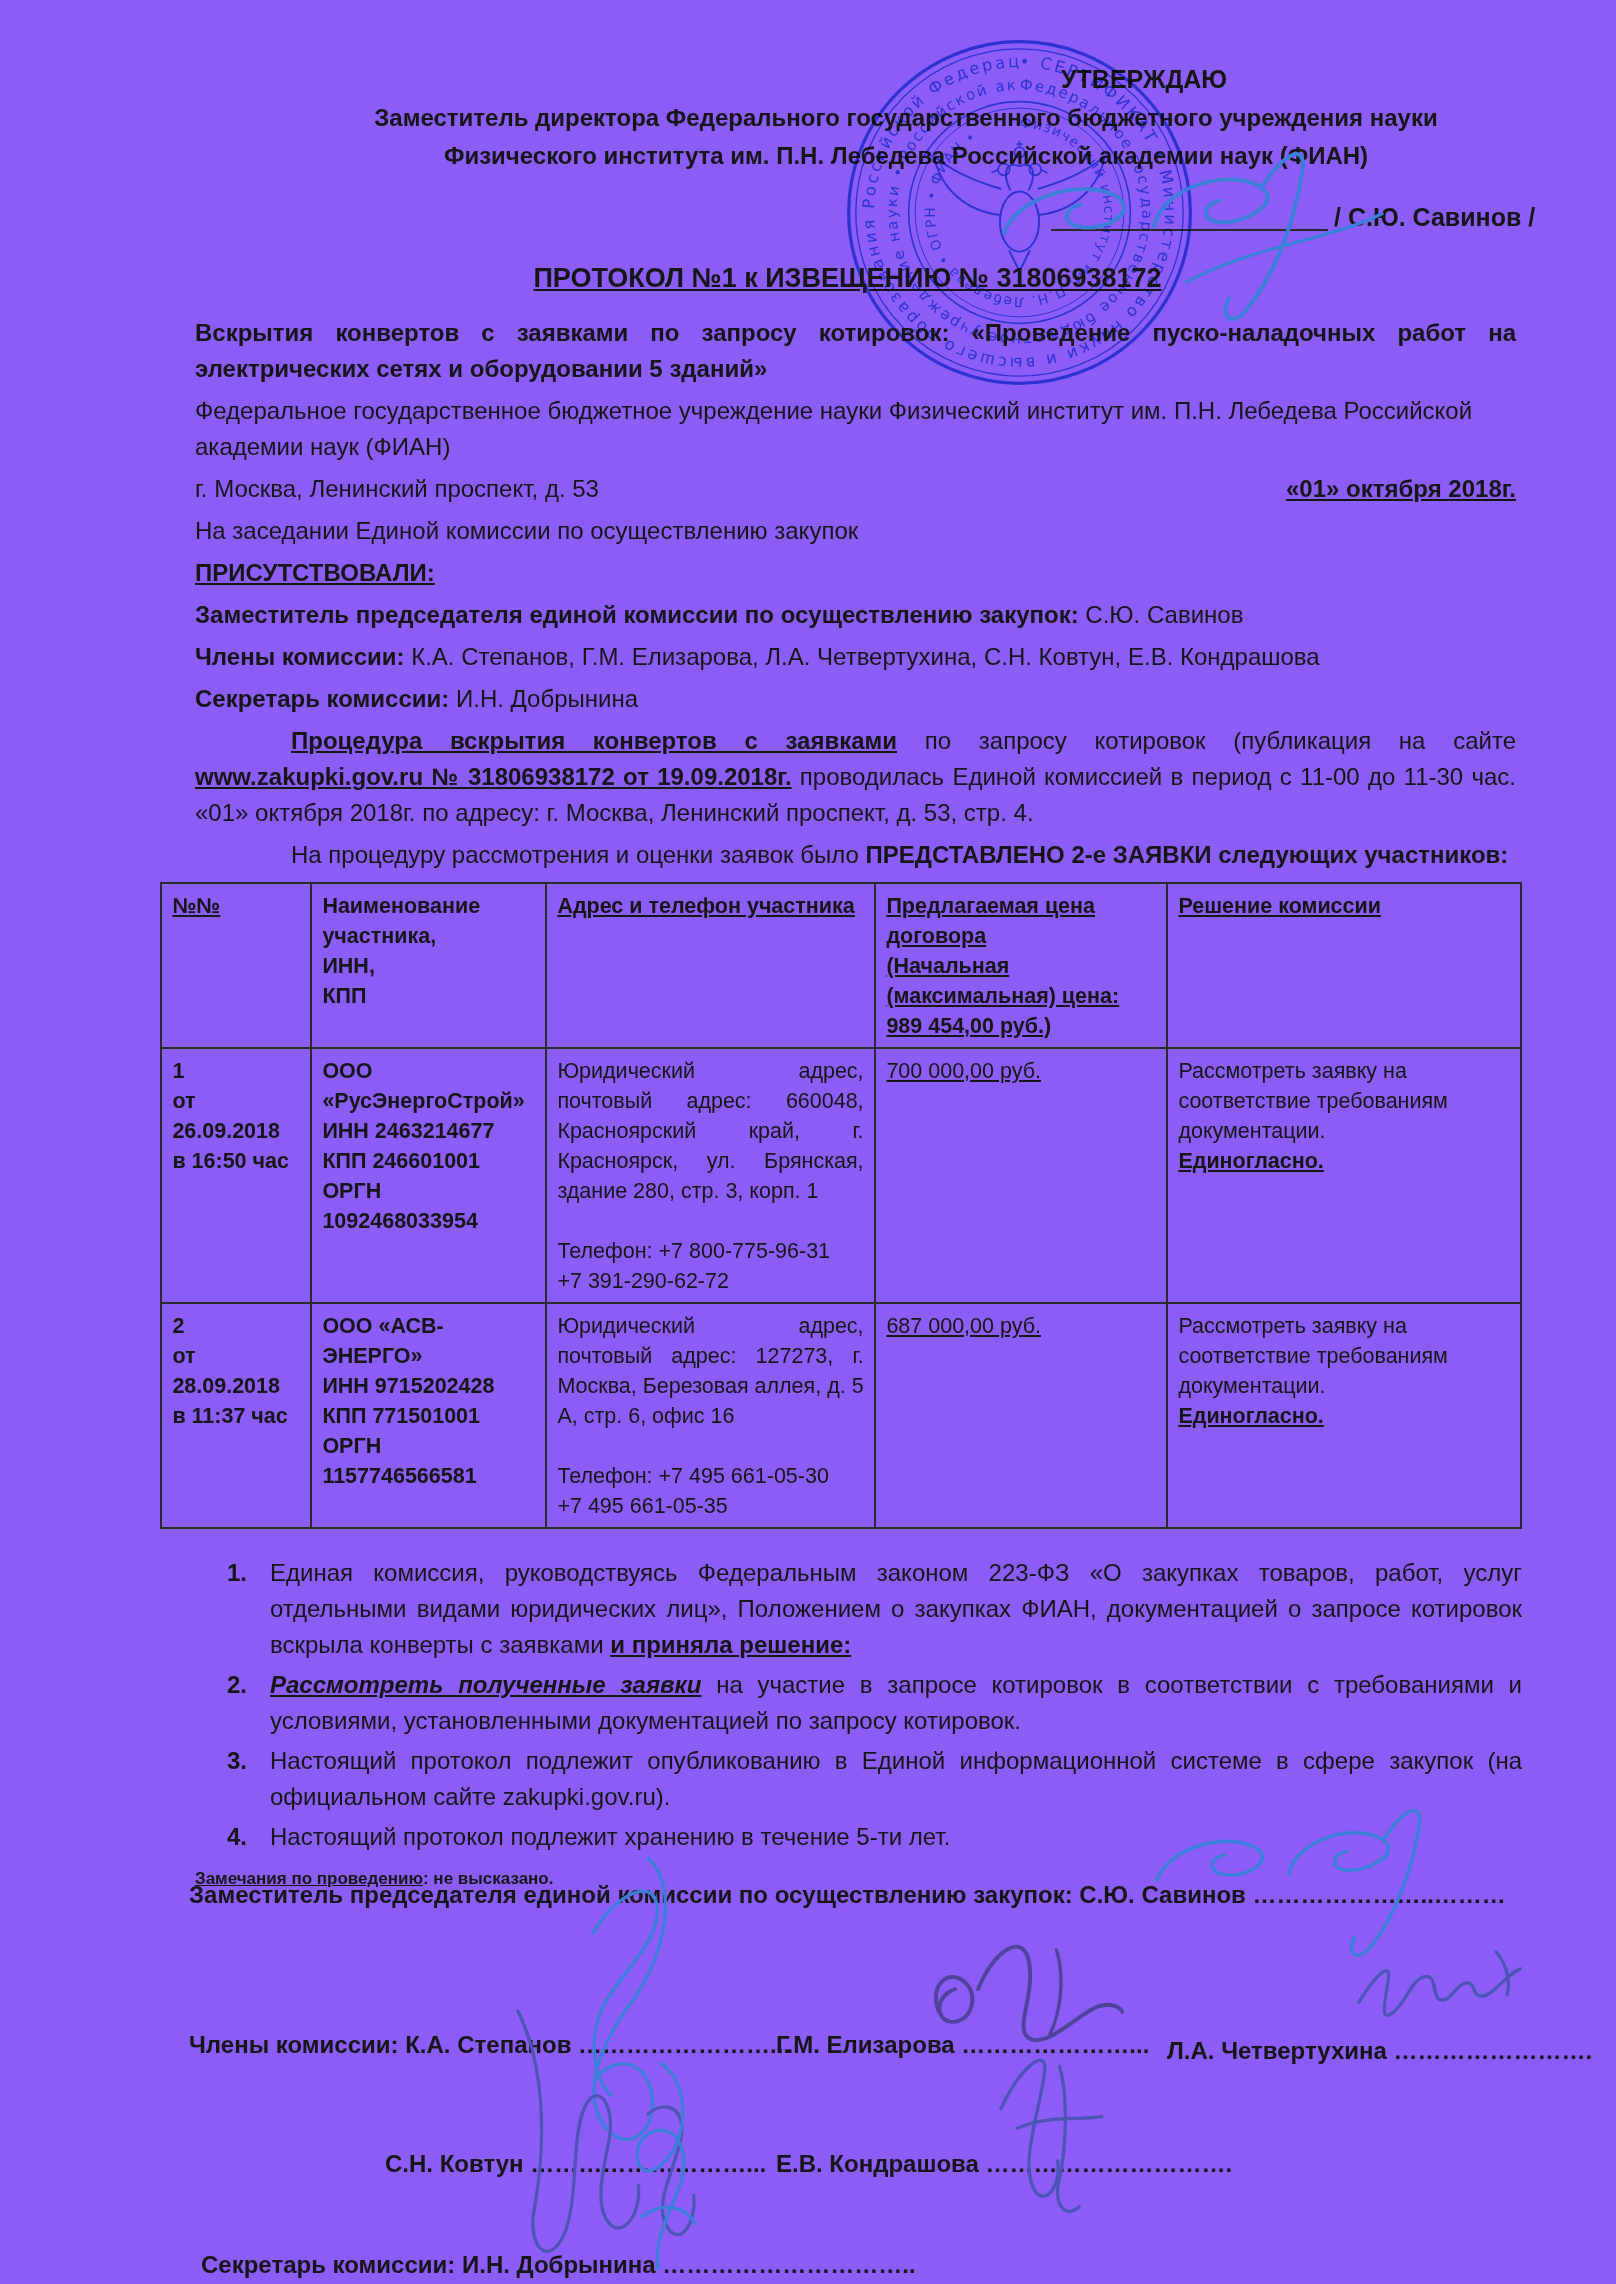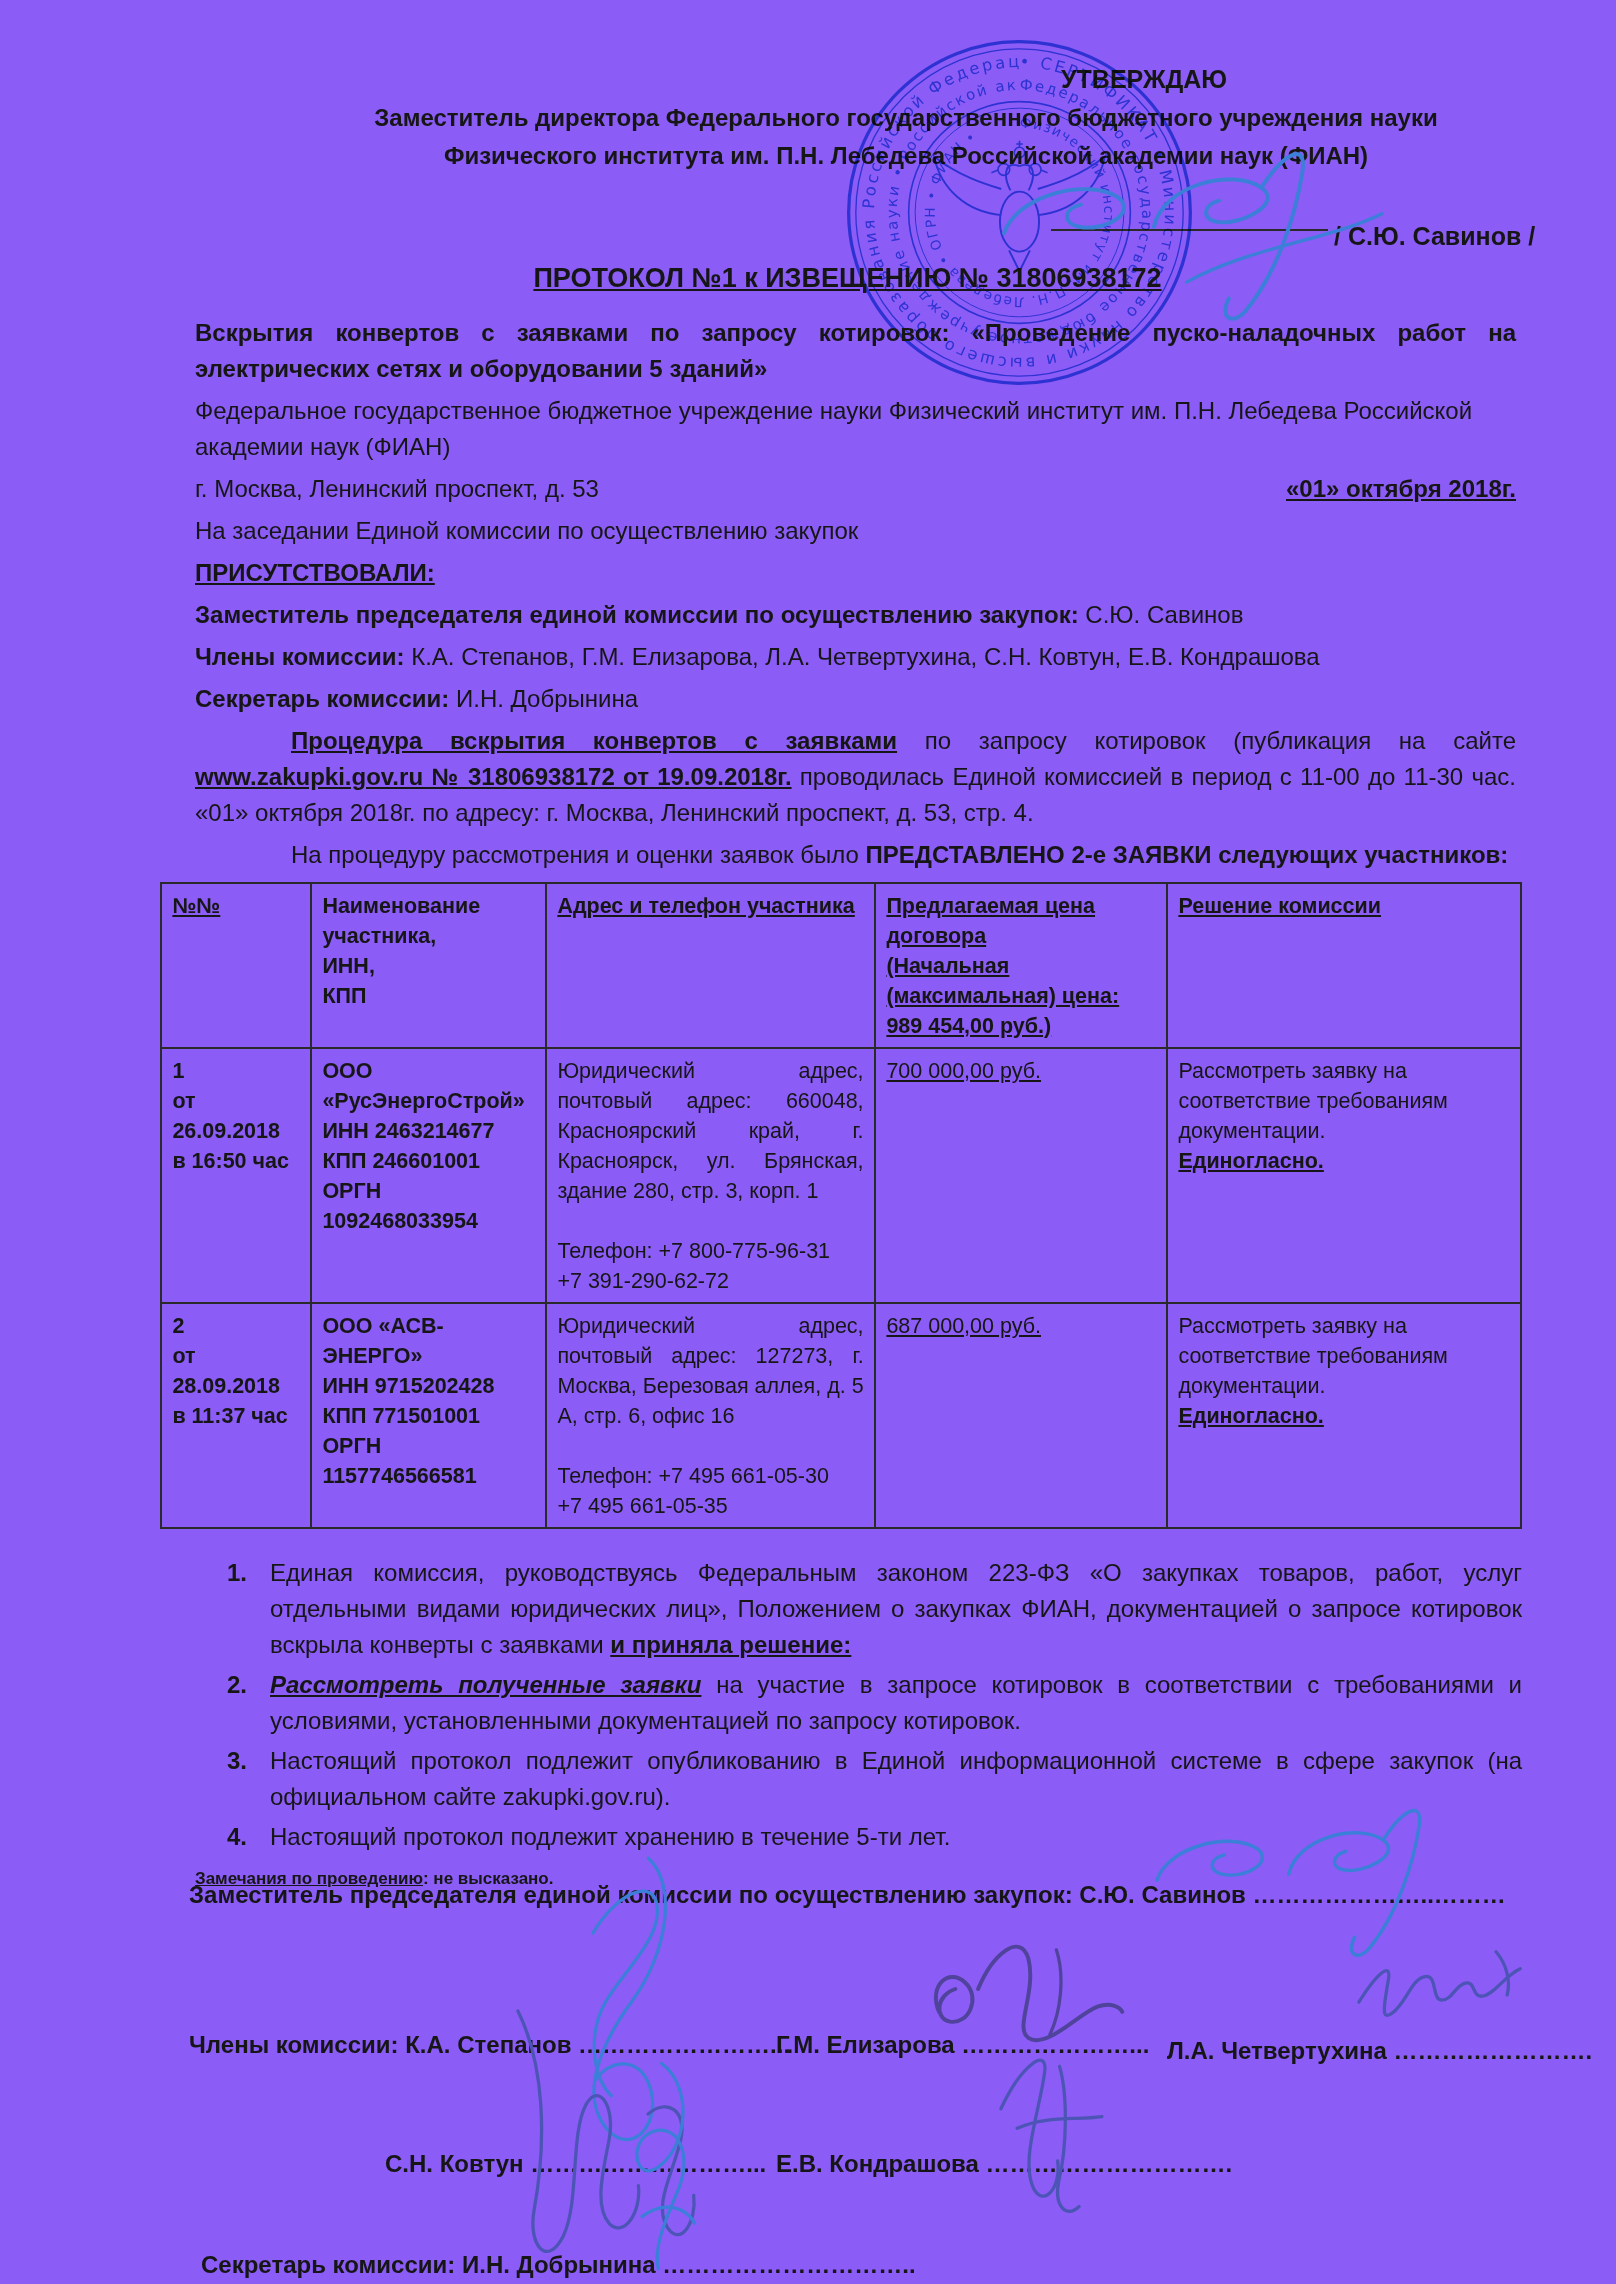--- a/index.html
+++ b/index.html
@@ -14,21 +14,21 @@
   .b{font-weight:bold;}
   .u{text-decoration:underline;}
   .bu{font-weight:bold;text-decoration:underline;}
   .biu{font-weight:bold;font-style:italic;text-decoration:underline;}
 
   
   .approve{position:absolute;left:1061px;top:65px;font-size:25px;font-weight:bold;}
   .hline1{position:absolute;left:352px;top:104px;width:1108px;text-align:center;font-size:24px;font-weight:bold;}
   .hline2{position:absolute;left:352px;top:142px;width:1108px;text-align:center;font-size:24px;font-weight:bold;}
   .sig-rule{position:absolute;left:1051px;top:196px;width:277px;height:33px;border-bottom:2.6px solid #2a2a2a;}
-  .signer{position:absolute;left:1334px;top:203px;font-size:25px;font-weight:bold;white-space:nowrap;margin-top:19px;}
+  .signer{position:absolute;left:1334px;top:203px;font-size:25px;font-weight:bold;white-space:nowrap;}
   .doc-title{position:absolute;left:0;top:263px;width:1617px;text-align:center;font-size:27px;font-weight:bold;padding-left:39px;}
 
   
   .content{position:absolute;left:189px;top:309px;width:1333px;font-size:24px;line-height:36px;}
   .content p{margin:6px;}
   .just{text-align:justify;}
   .indent{text-indent:96px;}
   .addr-row{display:flex;justify-content:space-between;}
   .present{margin-top:3.9px;}
 

